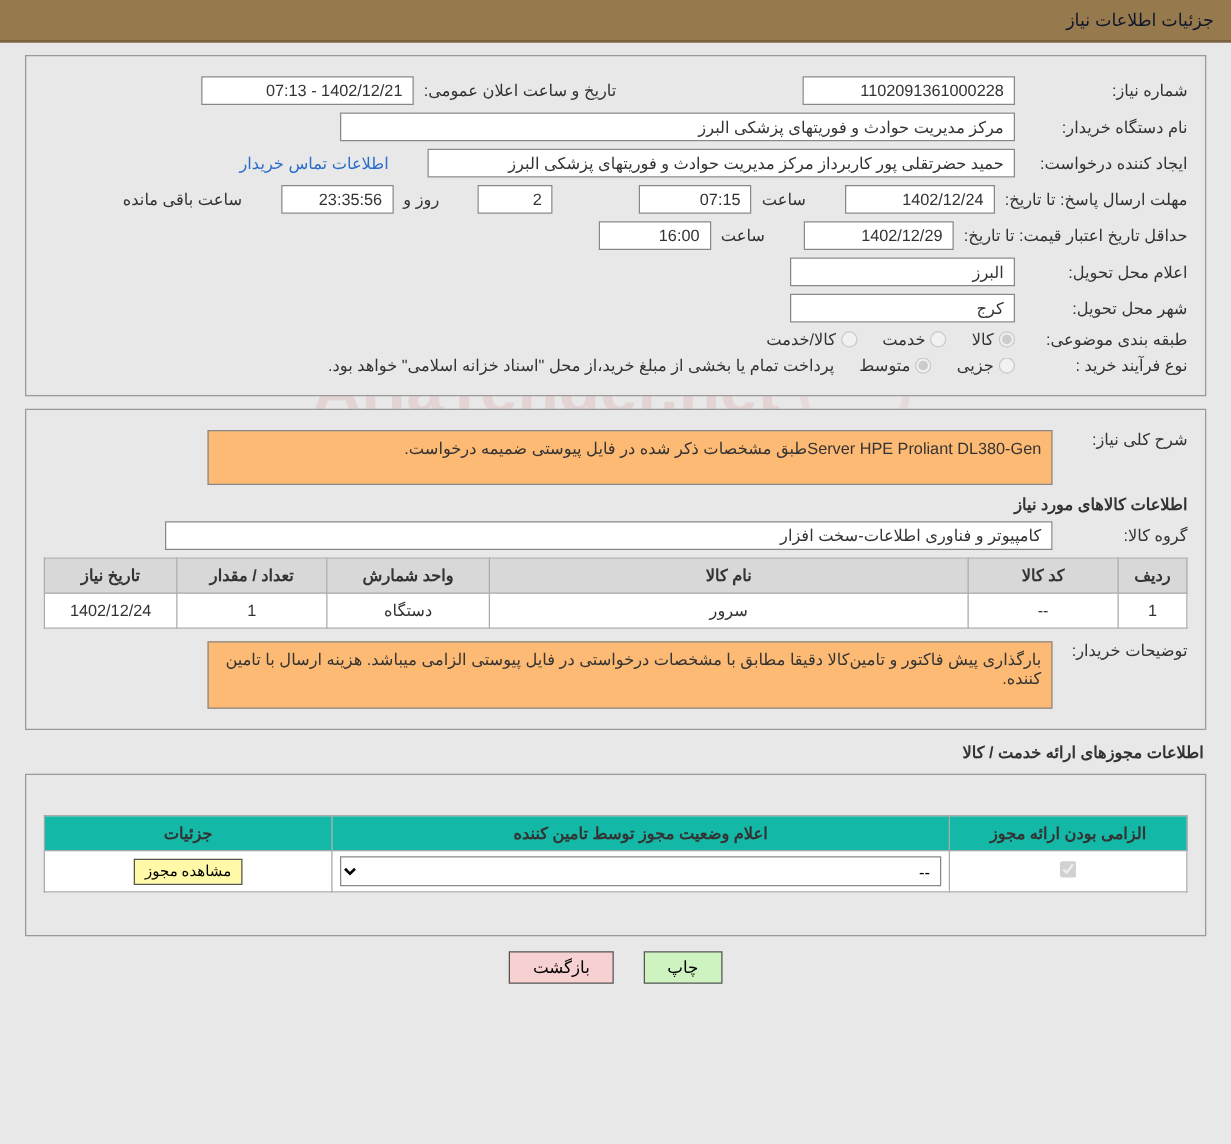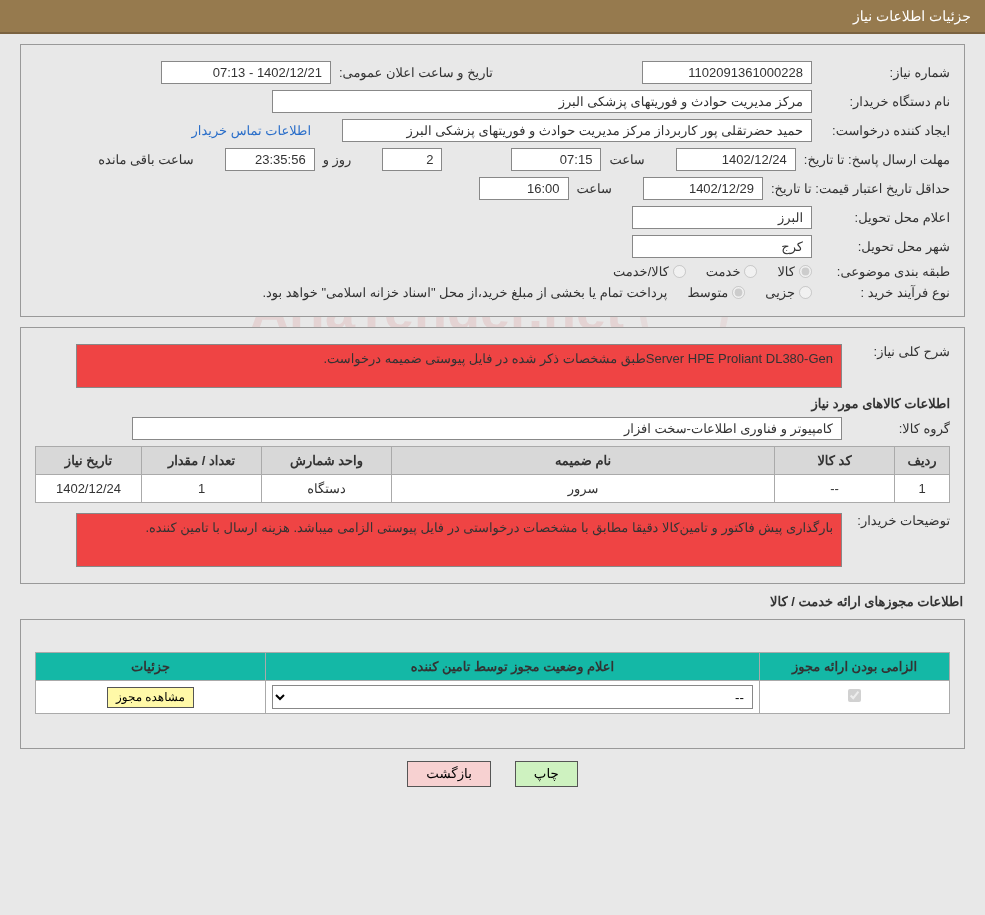--- a/index.html
+++ b/index.html
@@ -6,21 +6,21 @@
 body {
   font-family: Tahoma, Arial, sans-serif;
   font-size: 13px;
   background: #e8e8e8;
   direction: rtl;
   color: #333;
   width: 985px;
 }
 .title-bar {
   background: #967a4e;
-  color: #ffffff;
+  color: #0f172a;
   padding: 8px 14px;
   font-size: 14px;
   border-bottom: 2px solid #7a6240;
 }
 .panel {
   border: 1px solid #999;
   margin: 10px 20px;
   padding: 10px 14px;
   background: #e8e8e8;
 }
@@ -50,23 +50,23 @@
   color: #2a6ec9;
   text-decoration: none;
   cursor: pointer;
 }
 .radio-wrap { display: inline-flex; align-items: center; gap: 4px; margin-left: 12px; }
 .radio-wrap input { vertical-align: middle; }
 .sub-label { color:#333; }
 .section-hr-label { font-weight: bold; margin: 8px 0 4px; }
 .textarea {
   border: 1px solid #888;
-  background: #ef4444;
+  background: #fdba74;
   padding: 6px 8px;
-  width: 766px;
+  width: 676px;
   min-height: 44px;
   resize: none;
   direction: rtl;
 }
 table.data {
   border-collapse: collapse;
   width: 100%;
   margin-top: 6px;
   background: #fff;
 }
@@ -244,21 +244,21 @@
   <div class="row">
     <span class="label" style="min-width:100px">گروه کالا:</span>
     <span class="ro-field" style="min-width:710px">کامپیوتر و فناوری اطلاعات-سخت افزار</span>
   </div>
 
   <table class="data">
     <thead>
       <tr>
         <th style="width:55px">ردیف</th>
         <th style="width:120px">کد کالا</th>
-        <th>نام ضمیمه</th>
+        <th>نام کالا</th>
         <th style="width:130px">واحد شمارش</th>
         <th style="width:120px">تعداد / مقدار</th>
         <th style="width:106px">تاریخ نیاز</th>
       </tr>
     </thead>
     <tbody>
       <tr>
         <td>1</td>
         <td>--</td>
         <td>سرور</td>

